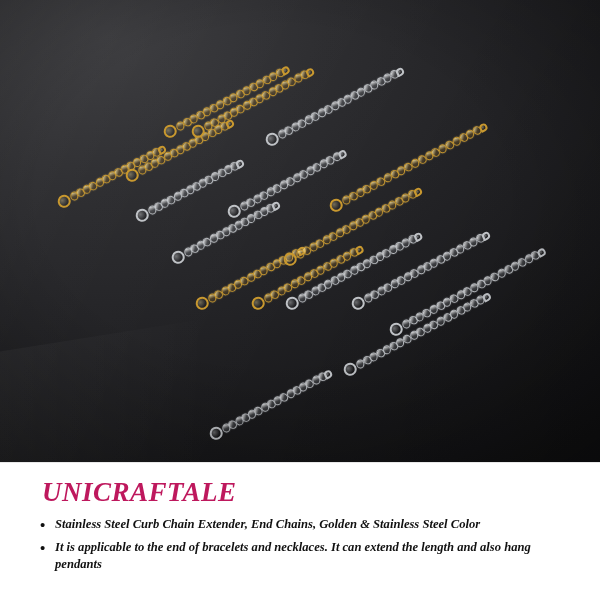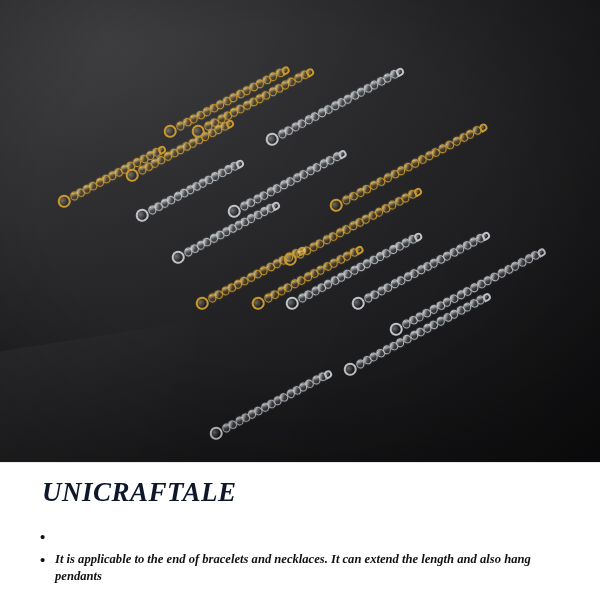--- a/index.html
+++ b/index.html
@@ -128,22 +128,22 @@
     box-sizing: border-box;
     padding: 12px 26px 10px 40px;
     border-top: 1px solid #e8e8e8;
   }
   #brand {
     font-family: "Liberation Serif", serif;
     font-style: italic;
     font-weight: bold;
     font-size: 27px;
     letter-spacing: 0.5px;
-    color: #0f172a;
-    margin: 2px 0 20px 2px;
+    color: #be185d;
+    margin: 2px 0 8px 2px;
   }
   .bullet-row {
     display: flex;
     align-items: flex-start;
     margin: 0 0 6px 0;
   }
   .bullet-dot {
     flex: 0 0 auto;
     width: 9px;
     margin-right: 6px;
@@ -517,20 +517,21 @@
         </div>
       </div>
     <div class="vignette"></div>
   </div>
 
   <div id="caption">
     <div id="brand">UNICRAFTALE</div>
 
     <div class="bullet-row">
       <span class="bullet-dot">•</span>
+      <span class="bullet-text">Stainless Steel Curb Chain Extender, End Chains, Golden &amp; Stainless Steel Color</span>
     </div>
 
     <div class="bullet-row">
       <span class="bullet-dot">•</span>
       <span class="bullet-text">It is applicable to the end of bracelets and necklaces. It can extend the length and also hang pendants</span>
     </div>
   </div>
 
 </div>
 

